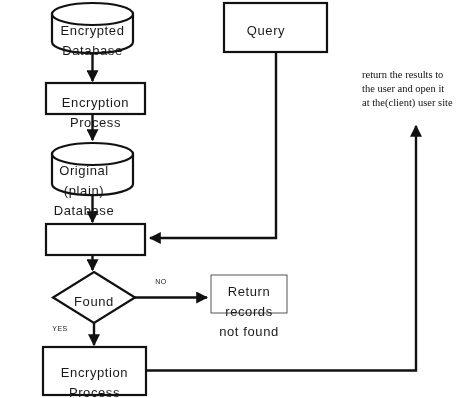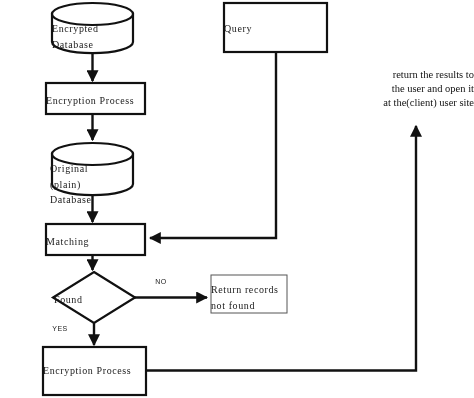--- a/index.html
+++ b/index.html
@@ -21,24 +21,25 @@
   #flow-svg {
     position: absolute;
     left: 0;
     top: 0;
     width: 474px;
     height: 398px;
     display: block;
   }
   .node-label {
     position: absolute;
-    font-family: Liberation Serif, serif;
-    font-size: 10px;
+    font-family: Liberation Sans, sans-serif;
+    font-size: 13px;
     letter-spacing: 0.6px;
     color: #1a1a1a;
+    text-align: center;
     line-height: 1.55;
     white-space: pre-line;
     pointer-events: none;
   }
   .edge-label {
     position: absolute;
     font-family: "Liberation Sans", sans-serif;
     font-size: 7px;
     letter-spacing: 0.5px;
     color: #1a1a1a;
@@ -106,32 +107,31 @@
   </svg>
 
   <div class="node-label" style="left:52px; top:21px; width:81px;">Encrypted
 Database</div>
 
   <div class="node-label" style="left:46px; top:93px; width:99px;">Encryption  Process</div>
 
   <div class="node-label" style="left:50px; top:161px; width:68px;">Original  (plain)
 Database</div>
 
-  <div class="node-label" style="left:46px; top:234px; width:99px;">Matching</div>
 
   <div class="node-label" style="left:54px; top:292px; width:80px;">Found</div>
 
   <div class="node-label" style="left:211px; top:282px; width:76px;">Return records
 not found</div>
 
   <div class="node-label" style="left:43px; top:363px; width:103px;">Encryption  Process</div>
 
   <div class="node-label" style="left:224px; top:21px; width:84px;">Query</div>
 
   <div class="edge-label" style="left:146px; top:278px; width:30px;">NO</div>
 
   <div class="edge-label" style="left:45px; top:325px; width:30px;">YES</div>
 
-  <div class="side-note" style="left:362px; top:68px; width:112px;text-align:right;">return the results to
+  <div class="side-note" style="left:362px; top:68px; width:112px;">return the results to
 the user and open it
 at the(client) user site</div>
 
 </div>
 
 </body></html>

